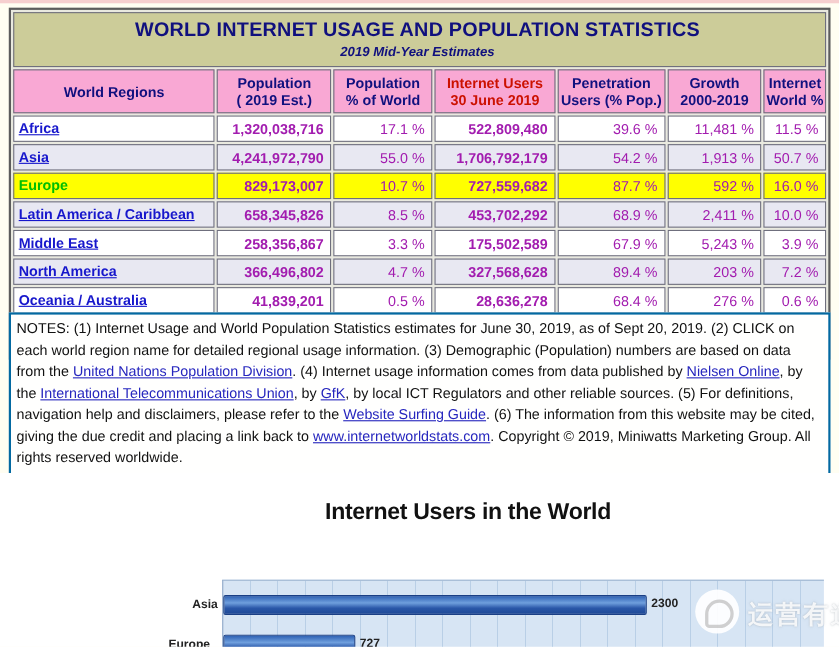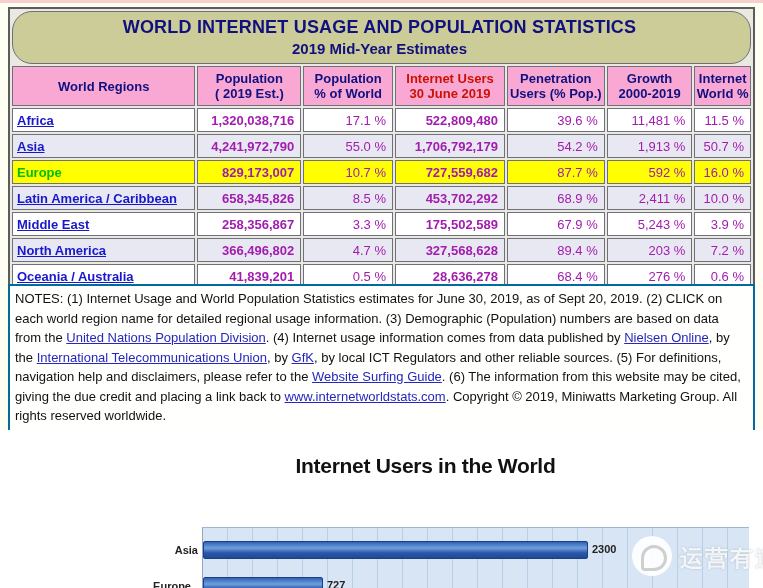--- a/index.html
+++ b/index.html
@@ -14,24 +14,23 @@
   .table-wrap{position:absolute;top:7px;left:8px;width:747px;}
   table.stats{
     border-collapse:separate;border-spacing:2px;
     width:747px;table-layout:fixed;
     background:#e9e9df;border:2px solid #5c5c5c;
   }
   table.stats td, table.stats th{border:1px solid #6f6f7d;overflow:hidden;}
   .title-cell{
     background:#CCCC99;text-align:center;color:#10107E;
     padding:5px 6px 6px 2px;
-    border-radius:20px;
   }
   .title-l1{font-size:18px;font-weight:bold;letter-spacing:0.2px;}
-  .title-l2{font-size:15px;font-weight:bold;margin-top:2px;}
+  .title-l2{font-size:12px;font-weight:bold;margin-top:2px;font-style:italic;}
   th.colhead{
     background:#f9a8d4;color:#10107E;font-size:13px;font-weight:bold;
     text-align:center;vertical-align:middle;padding:4px 1px;height:30px;
     white-space:pre-line;line-height:15px;
   }
   th.colhead.red{color:#CC1100;}
   td.region{background:inherit;text-align:left;padding:2px 2px 2px 4px;height:17px;vertical-align:middle;}
   td.num{text-align:right;padding:2px 6px 2px 2px;font-size:13px;color:#a21caf;vertical-align:middle;}
   td.num.b{font-weight:bold;}
   tr.r-white td{background:#FFFFFF;}

